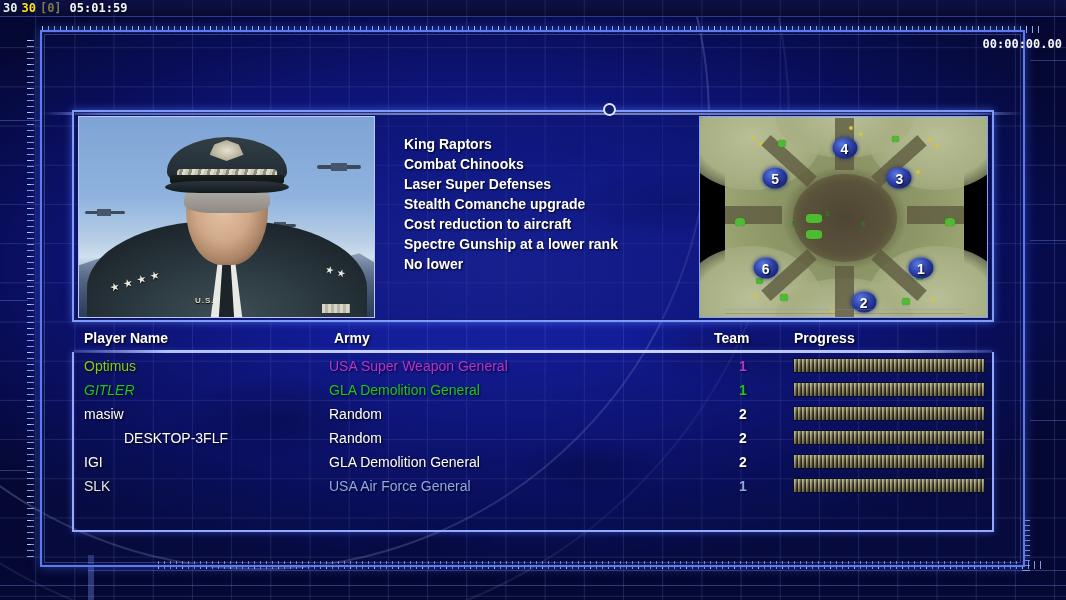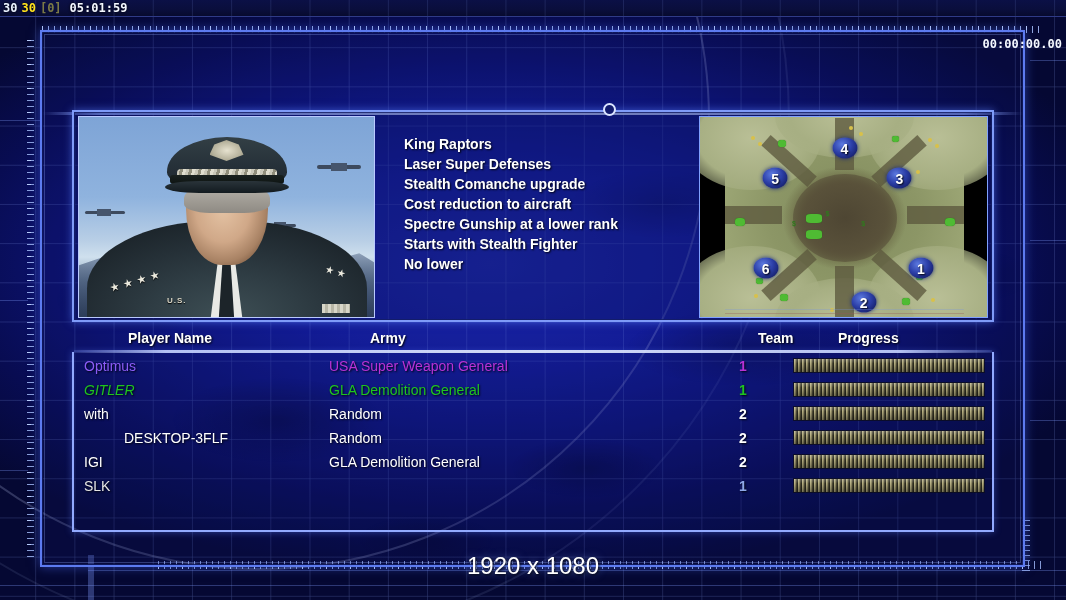--- a/index.html
+++ b/index.html
@@ -238,21 +238,21 @@
     clip-path:polygon(50% 0,86% 22%,100% 70%,50% 100%,0 70%,14% 22%);
   }
   .pt-stars {
     position:absolute; left:30px; bottom:30px;
     display:flex; gap:4px; transform:rotate(-16deg);
   }
   .pt-stars span { color:#eceade; font-size:11px; line-height:11px; text-shadow:0 1px 1px #000; }
   .pt-stars2 { position:absolute; right:28px; bottom:40px; display:flex; gap:3px; transform:rotate(16deg); }
   .pt-stars2 span { color:#eceade; font-size:10px; line-height:10px; }
   .pt-us {
-    position:absolute; left:88px; bottom:12px; color:#d9d6c6;
+    position:absolute; left:116px; bottom:12px; color:#d9d6c6;
     font:bold 8px/8px "Liberation Sans", sans-serif; letter-spacing:1px;
     text-shadow:0 1px 1px #000;
   }
   .pt-ribbon {
     position:absolute; right:24px; bottom:4px; width:28px; height:9px;
     background:repeating-linear-gradient(to right,#d8d6c8 0 3px,#b8b6a6 3px 6px);
   }
 
   
   #abilities {
@@ -299,28 +299,28 @@
   }
   .mm-tree { position:absolute; width:5px; height:5px; border-radius:40%;
     background:#4fbb33; box-shadow:0 0 1px #1f6b12; }
   .mm-oil { position:absolute; width:4px; height:4px; border-radius:50%; background:#d8c14a; }
   .mm-sup { position:absolute; color:#2f7a1d; font:bold 7px/7px "Liberation Sans",sans-serif; }
   .mm-line { position:absolute; left:25px; width:239px; height:1px; background:rgba(120,150,230,.3); }
   .mm-line2 { position:absolute; left:25px; width:239px; height:1px; background:rgba(150,90,90,.35); }
 
   
   #tbl-head {
-    position:absolute; left:44px; top:300px; width:900px; height:22px; z-index:25;margin-left:44px;
+    position:absolute; left:44px; top:300px; width:900px; height:22px; z-index:25;
   }
   #tbl-head span {
     position:absolute; font:bold 14px/16px "Liberation Sans", sans-serif;
     color:#ffffff; text-shadow:1px 1px 2px rgba(0,0,0,.95);
   }
   .col-name { left:0; }
-  .col-army { left:242px; }
+  .col-army { left:250px; }
   .col-team { left:630px; }
   .col-prog { left:710px; }
 
   #tbl-head-rule {
     position:absolute; left:34px; top:320px; width:918px; height:3px;
     background:linear-gradient(to right, rgba(140,165,255,.2) 0%, #c4d2ff 10%, #e6edff 50%, #c4d2ff 90%, rgba(140,165,255,.2) 100%);
     z-index:26; opacity:.9;
   }
 
   #tbl-body {
@@ -449,25 +449,25 @@
         <div class="pt-stars2">
           <span>★</span>
             <span>★</span>
         </div>
         <div class="pt-us">U.S.</div>
         <div class="pt-ribbon"></div>
       </div>
 
       <div id="abilities">
         <div>King Raptors</div>
+        <div>Combat Chinooks</div>
         <div>Laser Super Defenses</div>
         <div>Stealth Comanche upgrade</div>
         <div>Cost reduction to aircraft</div>
         <div>Spectre Gunship at a lower rank</div>
-        <div>Starts with Stealth Fighter</div>
         <div>No lower</div>
       </div>
 
       <div id="minimap">
         <div class="mm-inner">
           <div class="mm-lobe" style="left:-18%;top:-16%;width:58%;height:52%;"></div>
           <div class="mm-lobe" style="left:60%;top:-16%;width:58%;height:52%;"></div>
           <div class="mm-lobe" style="left:-18%;top:64%;width:58%;height:52%;"></div>
           <div class="mm-lobe" style="left:60%;top:64%;width:58%;height:52%;"></div>
           <div class="mm-lobe" style="left:21%;top:-22%;width:58%;height:42%;"></div>
@@ -529,53 +529,53 @@
       <span class="col-army">Army</span>
       <span class="col-team">Team</span>
       <span class="col-prog">Progress</span>
     </div>
     <div id="tbl-head-rule"></div>
 
     <div id="tbl-body"></div>
 
     <div id="rows">
       <div class="row">
-        <span class="pname" style="color: #8b5cf6;">Optimus</span>
+        <span class="pname" style="color: #84cc16;">Optimus</span>
         <span class="parmy" style="color: rgb(184, 50, 214);">USA Super Weapon General</span>
         <span class="pteam" style="color: rgb(184, 50, 214);">1</span>
         <span class="pbar" style="width: 190px;"></span>
       </div>
       <div class="row">
         <span class="pname" style="color: rgb(31, 196, 31); font-style: italic;">GITLER</span>
         <span class="parmy" style="color: rgb(31, 196, 31);">GLA Demolition General</span>
         <span class="pteam" style="color: rgb(31, 196, 31);">1</span>
         <span class="pbar" style="width: 190px;"></span>
       </div>
       <div class="row">
-        <span class="pname" style="color: rgb(255, 255, 255);">with</span>
+        <span class="pname" style="color: rgb(255, 255, 255);">masiw</span>
         <span class="parmy" style="color: rgb(255, 255, 255);">Random</span>
         <span class="pteam" style="color: rgb(255, 255, 255);">2</span>
         <span class="pbar" style="width: 190px;"></span>
       </div>
       <div class="row">
         <span class="pname" style="color: rgb(255, 255, 255); margin-left: 40px;">DESKTOP-3FLF</span>
         <span class="parmy" style="color: rgb(255, 255, 255);">Random</span>
         <span class="pteam" style="color: rgb(255, 255, 255);">2</span>
         <span class="pbar" style="width: 190px;"></span>
       </div>
       <div class="row">
         <span class="pname" style="color: rgb(255, 255, 255);">IGI</span>
         <span class="parmy" style="color: rgb(255, 255, 255);">GLA Demolition General</span>
         <span class="pteam" style="color: rgb(255, 255, 255);">2</span>
         <span class="pbar" style="width: 190px;"></span>
       </div>
       <div class="row">
         <span class="pname" style="color: #e5e5e5;">SLK</span>
+        <span class="parmy" style="color: rgb(143, 168, 232);">USA Air Force General</span>
         <span class="pteam" style="color: rgb(143, 168, 232);">1</span>
         <span class="pbar" style="width: 190px;"></span>
       </div>
     </div>
 
   </div>
 
-  <div id="res">1920 x 1080</div>
 
 </div>
 
 </body></html>

